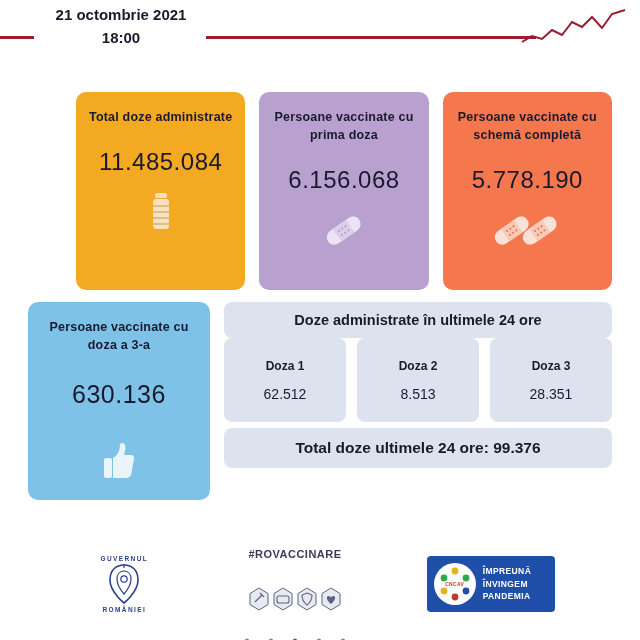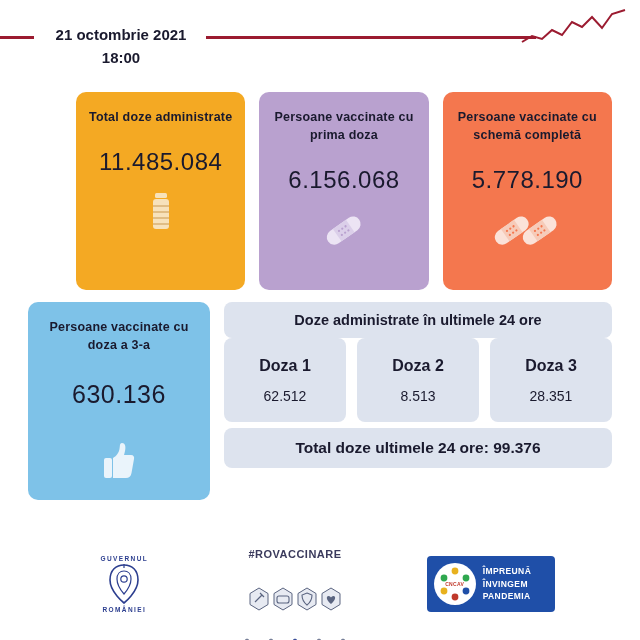--- a/index.html
+++ b/index.html
@@ -17,21 +17,21 @@
     height: 92px;
   }
   .hline-left {
     position: absolute;
     left: 0; top: 36px;
     width: 34px; height: 3px;
     background: #9b1b30;
   }
   .hdate {
     position: absolute;
-    left: 36px; top: 24px;
+    left: 36px; top: 4px;
     width: 170px;
     text-align: center;
     font-size: 15px;
     font-weight: bold;
     color: #1a1a2e;
     line-height: 1.5;
   }
   .hline-right {
     position: absolute;
     left: 206px; top: 36px;
@@ -127,21 +127,21 @@
     border-radius: 8px;
     flex: 1;
     height: 84px;
     display: flex;
     flex-direction: column;
     align-items: center;
     justify-content: center;
     gap: 13px;
   }
   .mini-label {
-    font-size: 16px;
+    font-size: 12px;
     font-weight: bold;
     color: #1a1a2e;
   }
   .mini-value {
     font-size: 14px;
     color: #1a1a2e;
   }
   .total-banner {
     background: #dde3ee;
     border-radius: 8px;

